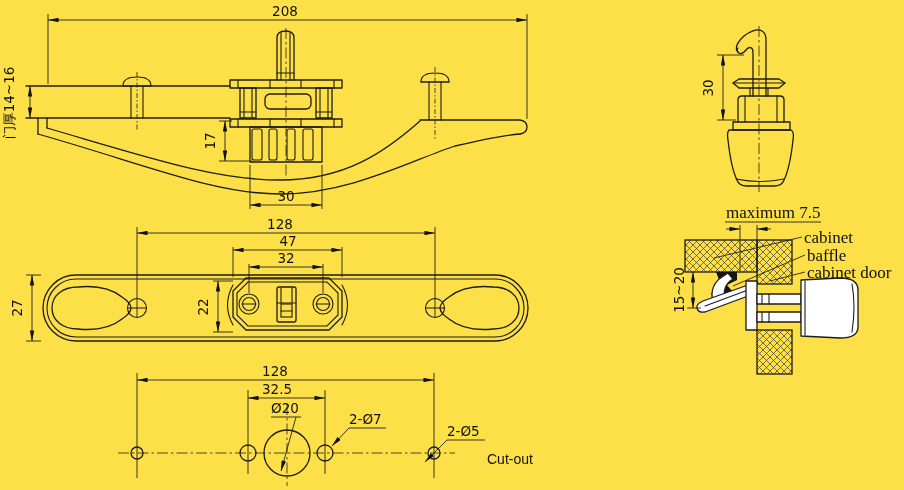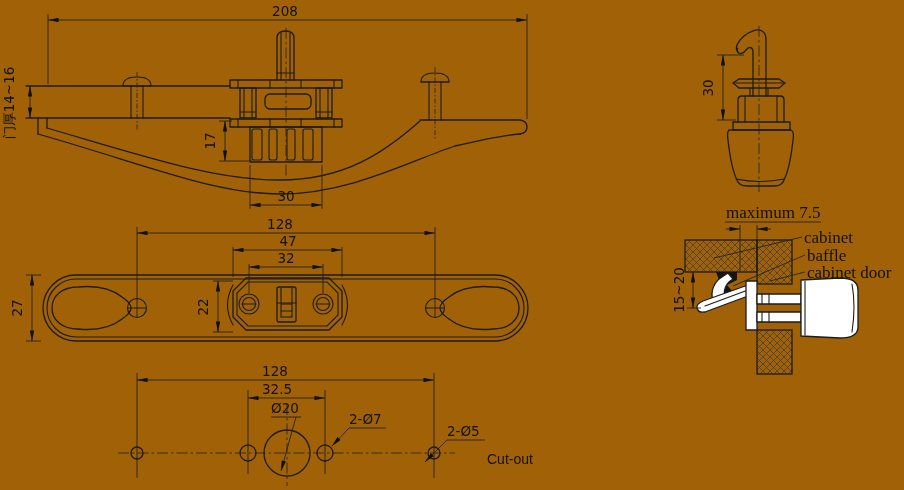--- a/index.html
+++ b/index.html
@@ -1,16 +1,16 @@
 <!DOCTYPE html>
 <html><head>
 <meta charset="utf-8">
 <style>
   html,body{margin:0;padding:0;background:#ffffff;}
-  .wrap{width:904px;height:490px;position:relative;background:#a16207;overflow:hidden;}
+  .wrap{width:904px;height:490px;position:relative;background:#fde047;overflow:hidden;}
   svg{display:block;}
   .o  {stroke:#1c1c1c;stroke-width:1.3;fill:none;stroke-linecap:round;stroke-linejoin:round;}
   .o2 {stroke:#1c1c1c;stroke-width:1.1;fill:none;stroke-linecap:round;}
   .t  {stroke:#222;stroke-width:0.9;fill:none;}
   .cl {stroke:#222;stroke-width:0.8;fill:none;stroke-dasharray:11 3 2.5 3;}
   .sd {stroke:#222;stroke-width:0.8;fill:none;stroke-dasharray:5 2 1.5 2;}
   .wf {fill:#ffffff;stroke:#1c1c1c;stroke-width:1.3;stroke-linejoin:round;}
   .dn {font:13.5px "DejaVu Sans",sans-serif;fill:#111;}
   .sr {font:17px "Liberation Serif","DejaVu Serif",serif;fill:#111;}
   .sn {font:14px "Liberation Sans","DejaVu Sans",sans-serif;fill:#111;}

